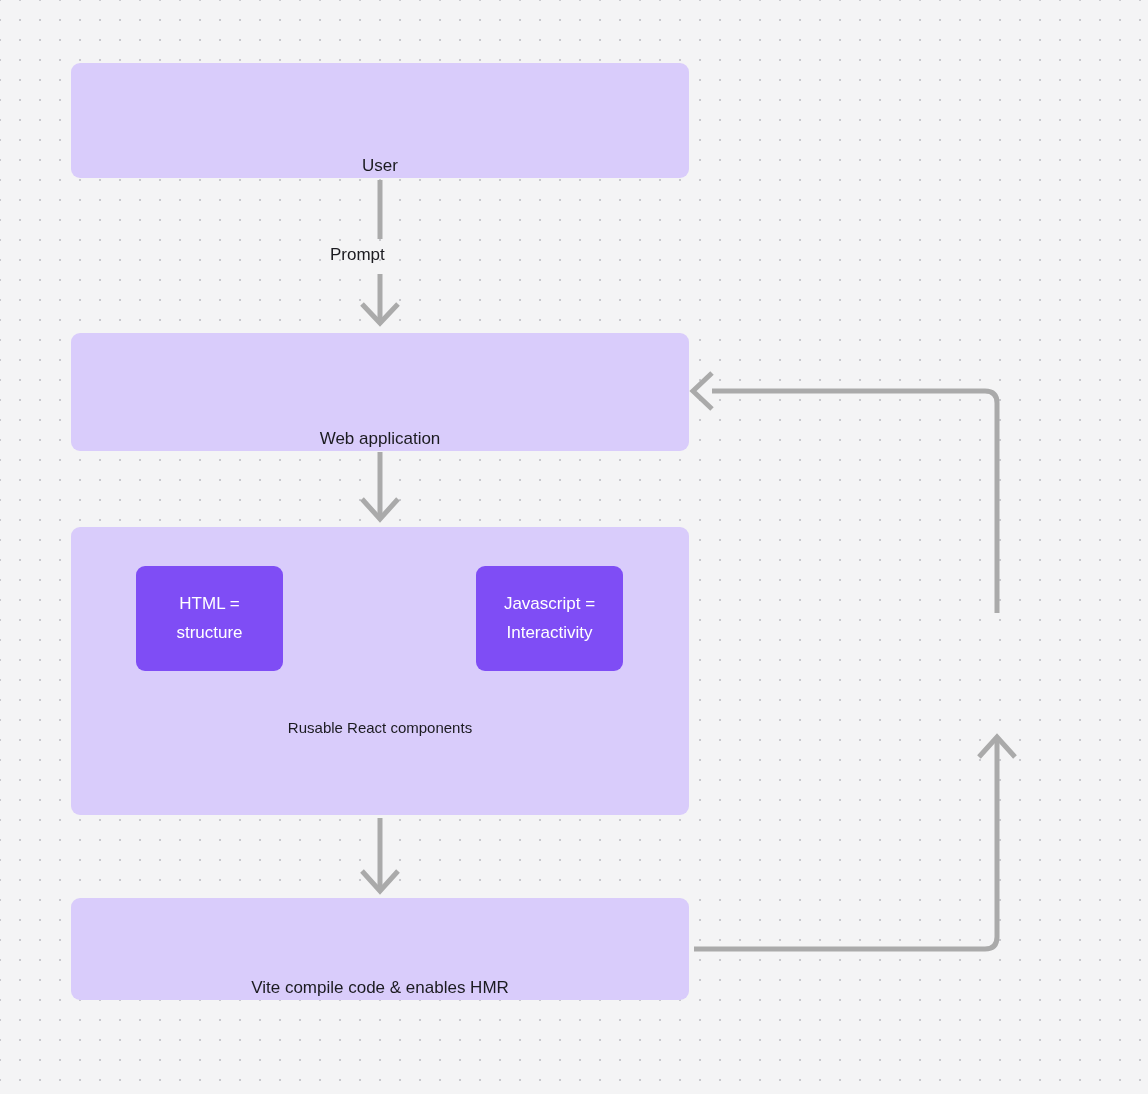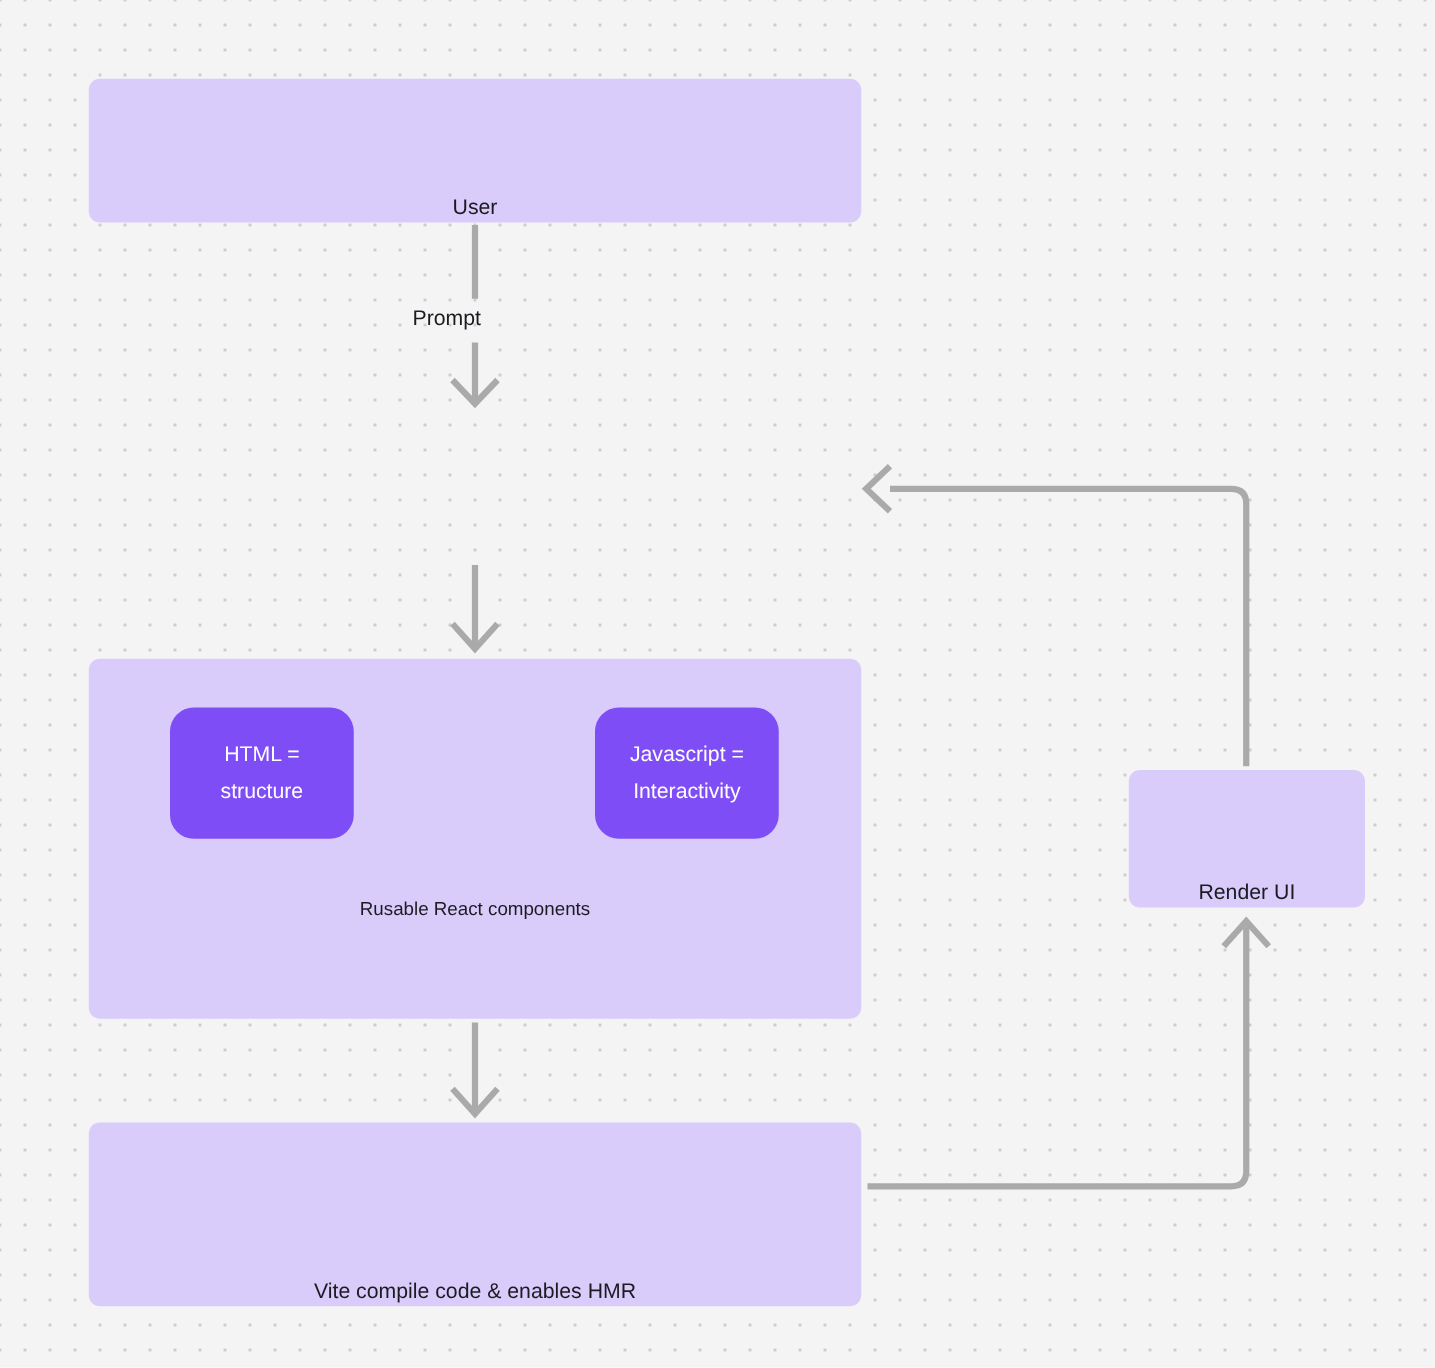--- a/index.html
+++ b/index.html
@@ -36,21 +36,21 @@
     z-index: 3;
   }
 
   .node.group {
     align-items: flex-start;
     justify-content: flex-start;
   }
 
   .chip {
     position: absolute;
-    border-radius: 19px;
+    border-radius: 9px;
     background: #7F4DF5;
     color: #FFFFFF;
     display: flex;
     align-items: center;
     justify-content: center;
     text-align: center;
     font-size: 17px;
     line-height: 1.7;
     z-index: 4;
     white-space: pre-line;
@@ -135,37 +135,37 @@
       <path class="edge-head" d="M712,373 L693,391 L712,409"></path>
     </g>
   </svg>
 
   <div class="node" style="left:71px; top:63px; width:618px; height:115px;">
     <span>User</span>
   </div>
 
   <div class="edge-label" style="left:330px; top:245px; width:100px;">Prompt</div>
 
+  <div class="node" style="left:71px; top:333px; width:618px; height:118px;">
+    <span>Web application</span>
+  </div>
 
   <div class="node group" style="left:71px; top:527px; width:618px; height:288px;"></div>
 
   <div class="chip" style="left:136px; top:566px; width:147px; height:105px;">
     <span>HTML =
 structure</span>
   </div>
 
 
   <div class="chip" style="left:476px; top:566px; width:147px; height:105px;">
     <span>Javascript =
 Interactivity</span>
   </div>
 
   <div class="group-caption" style="left:71px; top:719px; width:618px;">Rusable React components</div>
 
-  <div class="node" style="left:71px; top:898px; width:618px; height:147px;">
+  <div class="node" style="left:71px; top:898px; width:618px; height:102px;">
     <span>Vite compile code &amp; enables HMR</span>
   </div>
 
-  <div class="node" style="left:903px; top:616px; width:189px; height:110px;">
-    <span>Render UI</span>
-  </div>
 
 </div>
 
 </body></html>

